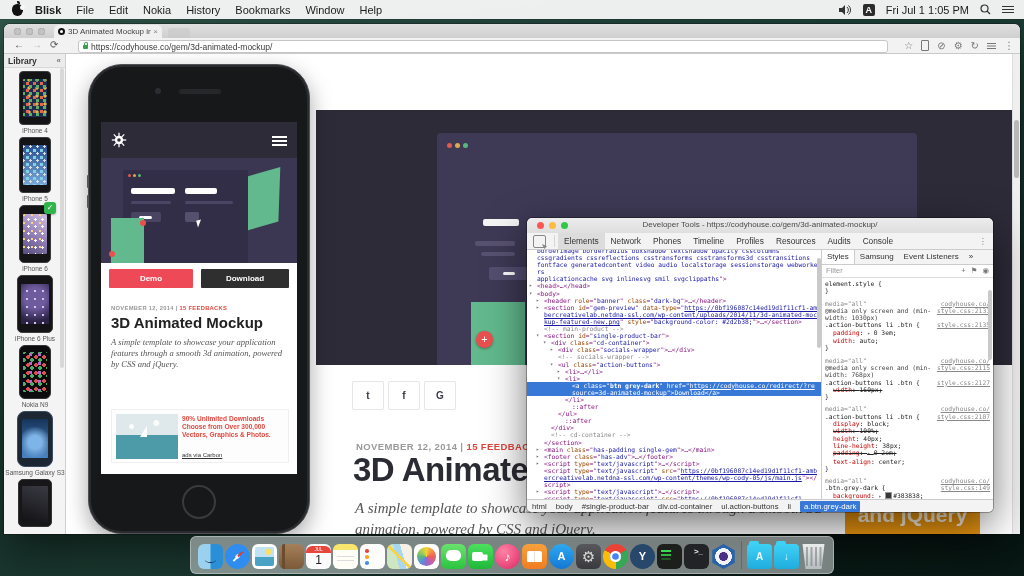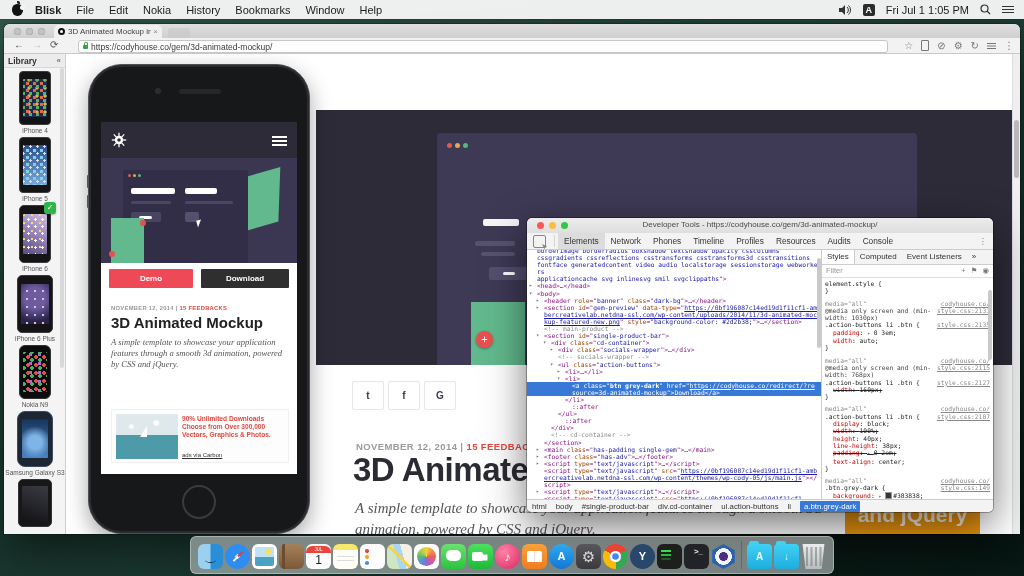--- a/index.html
+++ b/index.html
@@ -547,21 +547,21 @@
             <div class="tl" style="padding-left: 17px;"><span class="arw" style="left: 9px;">▸</span><span class="c-g">&lt;script </span><span class="c-a">type</span><span class="c-g">="</span><span class="c-v">text/javascript</span><span class="c-g">"&gt;…&lt;/script&gt;</span></div>
             <div class="tl" style="padding-left: 17px;"><span class="c-g">&lt;script </span><span class="c-a">type</span><span class="c-g">="</span><span class="c-v">text/javascript</span><span class="c-g">" </span><span class="c-a">src</span><span class="c-g">="</span><span class="c-l">https://0bf196087c14ed19d1f11cf1-ambercreativelab.netdna-ssl.com/wp-content/themes/wp-cody-05/js/main.js</span><span class="c-g">"&gt;&lt;/script&gt;</span></div>
             <div class="tl" style="padding-left: 17px;"><span class="arw" style="left: 9px;">▸</span><span class="c-g">&lt;script </span><span class="c-a">type</span><span class="c-g">="</span><span class="c-v">text/javascript</span><span class="c-g">"&gt;…&lt;/script&gt;</span></div>
             <div class="tl" style="padding-left: 17px;"><span class="c-g">&lt;script </span><span class="c-a">type</span><span class="c-g">="</span><span class="c-v">text/javascript</span><span class="c-g">" </span><span class="c-a">src</span><span class="c-g">="</span><span class="c-l">https://0bf196087c14ed19d1f11cf1-</span></div>
           </div>
         <div class="tree-scroll"></div>
       </div>
       <div class="dt-styles">
         <div class="st-tabs" id="st-tabs">
             <div class="st-tab active">Styles</div>
-            <div class="st-tab">Computed</div>
+            <div class="st-tab">Samsung</div>
             <div class="st-tab">Event Listeners</div>
             <div class="st-tab">»</div>
           </div>
         <div class="st-filter">
           <span>Filter</span>
           <span class="st-ficons" id="st-ficons">
               <span>+</span>
               <span>⚑</span>
               <span>◉</span>
             </span>

